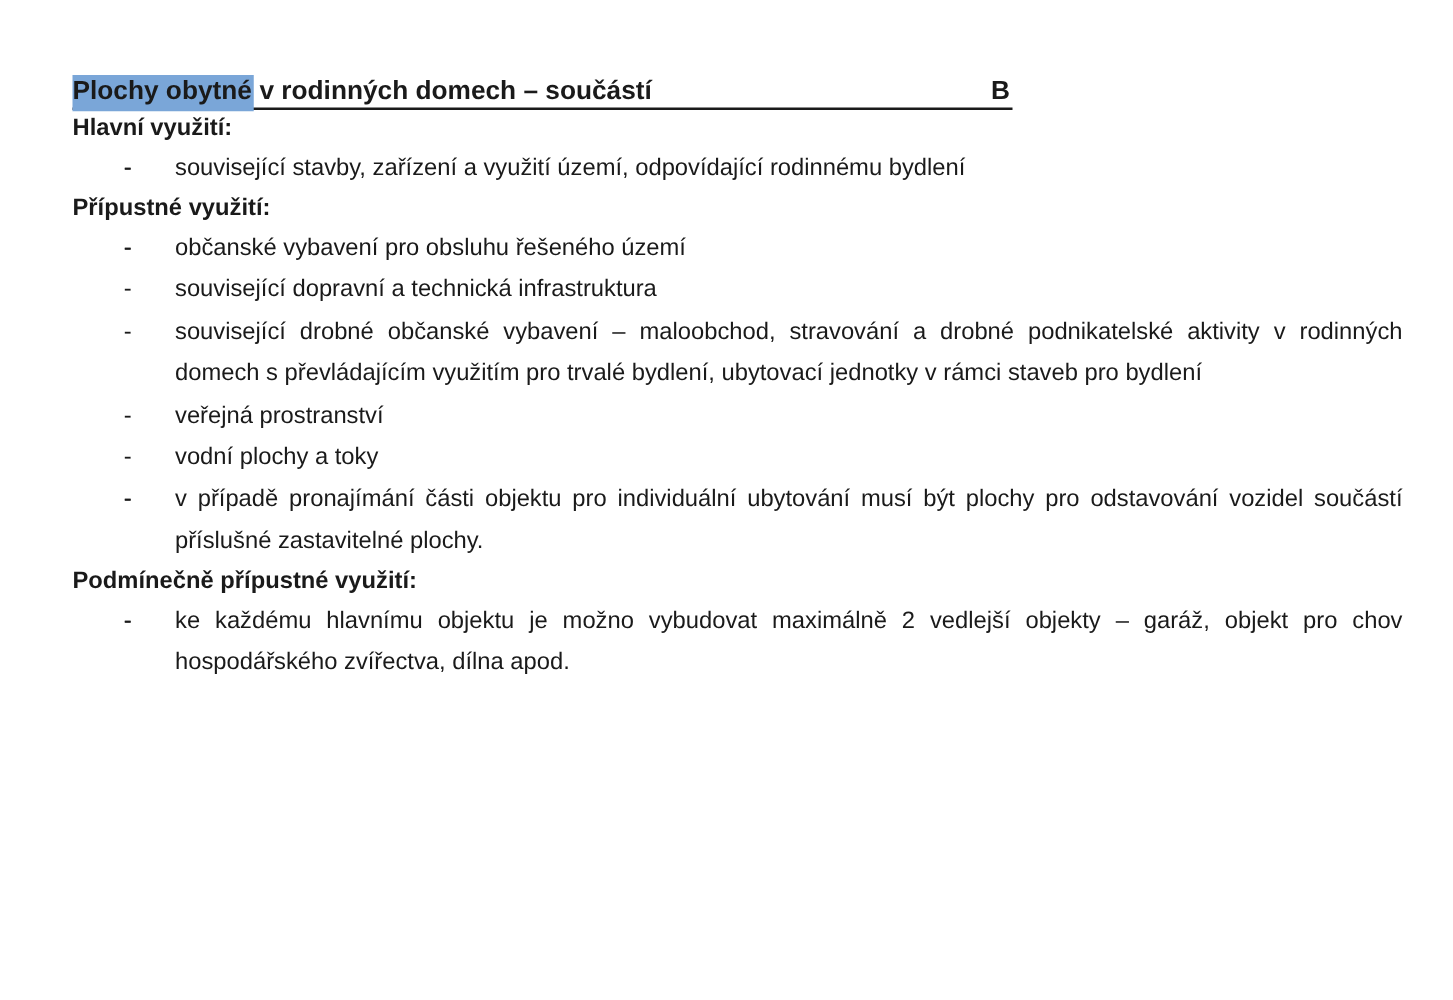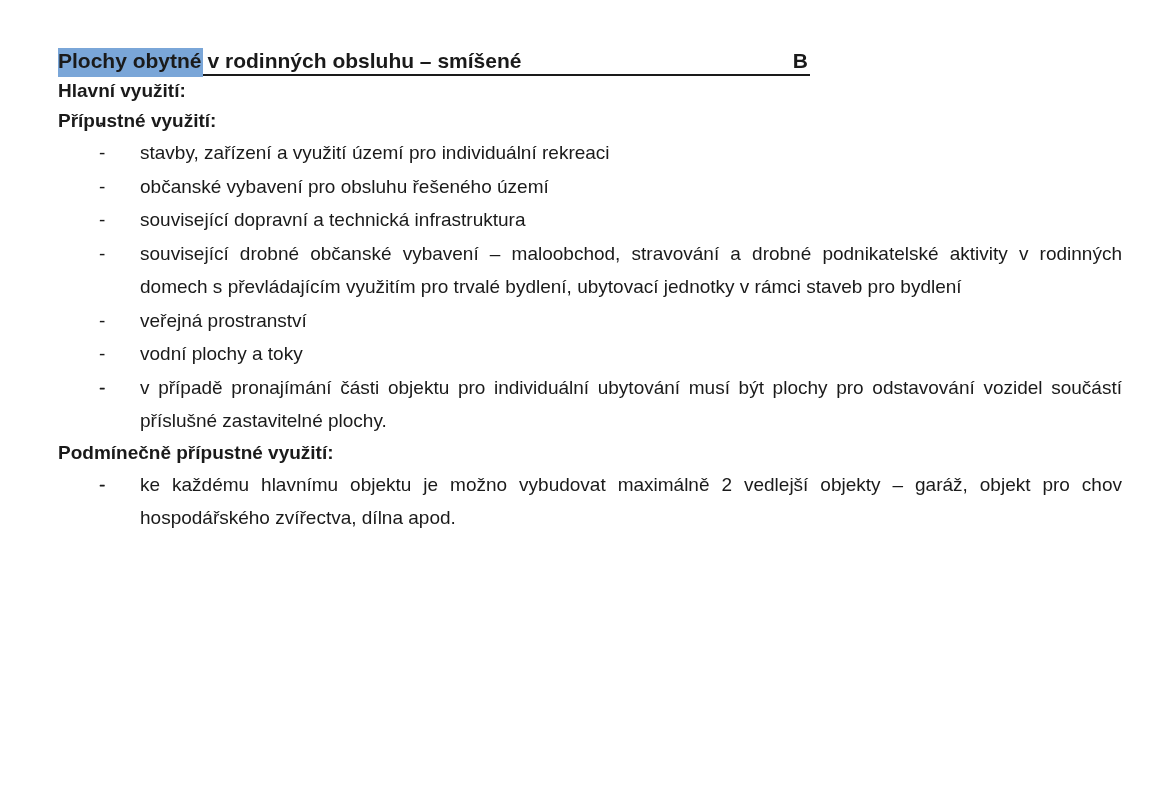--- a/index.html
+++ b/index.html
@@ -11,21 +11,21 @@
       width: 1162px;
       height: 800px;
       overflow: hidden;
       position: relative;
       font-family: "Liberation Sans", sans-serif;
       color: #1a1a1a;
     }
     .page {
       position: absolute;
       left: 58px;
-      top: 48px;
+      top: 60px;
       width: 1060px;
     }
     .title-row {
       display: flex;
       align-items: baseline;
       width: 752px;
       border-bottom: 2px solid #1a1a1a;
       font-size: 21px;
       font-weight: bold;
       line-height: 26px;
@@ -68,33 +68,33 @@
       left: 41px;
       top: 0;
     }
   </style>
 </head>
 <body>
 
 <div class="page">
   <div class="title-row">
     <span class="hl">Plochy obytné</span>
-    <span class="rest">v rodinných obsluhu – smíšené</span>
+    <span class="rest">v rodinných domech – součástí</span>
     <span class="code">B</span>
   </div>
 
   <p class="section-heading">Hlavní využití:</p>
   <ul class="items">
     <li><span class="dash">-</span></li>
-    <li><span class="dash">-</span></li>
+    <li><span class="dash">-</span><span>související stavby, zařízení a využití území, odpovídající rodinnému bydlení</span></li>
   </ul>
 
   <p class="section-heading">Přípustné využití:</p>
   <ul class="items">
-    <li><span class="dash">-</span><span>stavby, zařízení a využití území pro individuální rekreaci</span></li>
+    <li><span class="dash">-</span></li>
     <li><span class="dash">-</span><span>občanské vybavení pro obsluhu řešeného území</span></li>
     <li><span class="dash">-</span><span>související dopravní a technická infrastruktura</span></li>
     <li><span class="dash">-</span><span>související drobné občanské vybavení – maloobchod, stravování a drobné podnikatelské aktivity v rodinných domech s převládajícím využitím pro trvalé bydlení, ubytovací jednotky v rámci staveb pro bydlení</span></li>
     <li><span class="dash">-</span><span>veřejná prostranství</span></li>
     <li><span class="dash">-</span><span>vodní plochy a toky</span></li>
     <li><span class="dash">-</span></li>
     <li><span class="dash">-</span><span>v případě pronajímání části objektu pro individuální ubytování musí být plochy pro odstavování vozidel součástí příslušné zastavitelné plochy.</span></li>
   </ul>
 
   <p class="section-heading">Podmínečně přípustné využití:</p>

